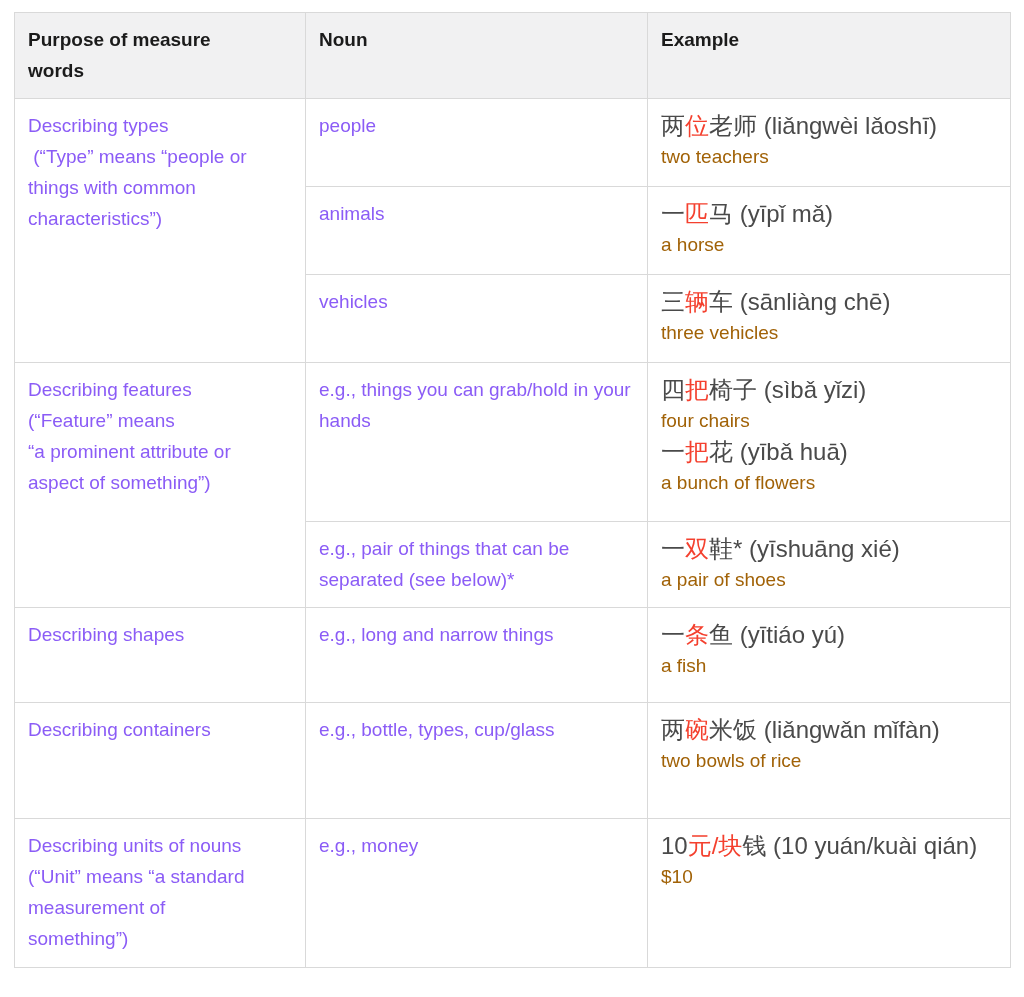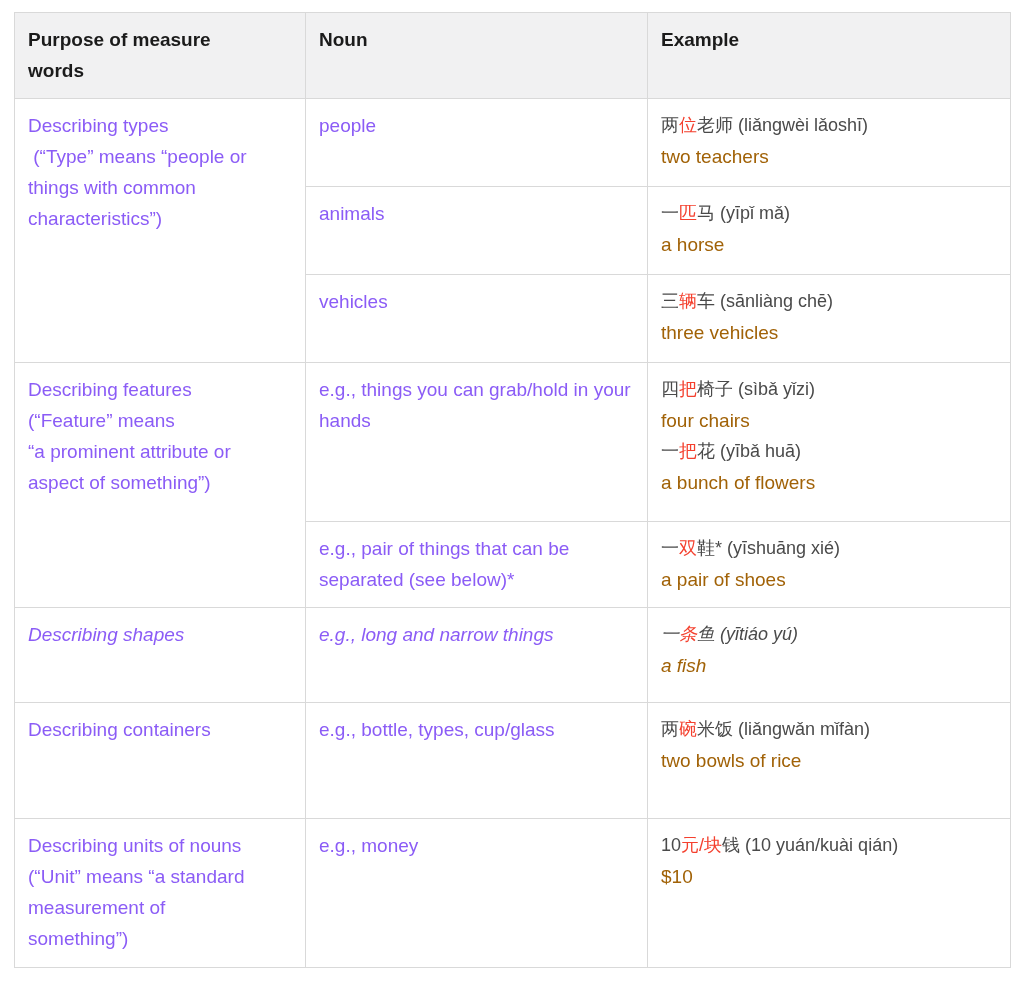--- a/index.html
+++ b/index.html
@@ -37,21 +37,21 @@
     line-height: 31px;
     white-space: pre-wrap;
   }
   .purpose-cell, .noun-cell {
     font-size: 19px;
     line-height: 31px;
     color: #8b5cf6;
     white-space: pre-wrap;
   }
   .hanzi-line {
-    font-size: 18px;
+    font-size: 24px;
     line-height: 31px;
     color: #4a4a4a;
   }
   .hanzi-seg { color: #4a4a4a; }
   .mw-red { color: #f4402e; }
   .gloss-line {
     font-size: 19px;
     line-height: 31px;
     color: #a16207;
   }
@@ -113,21 +113,21 @@
             <div class="gloss-line">a bunch of flowers</div>
           </td>
         </tr>
         <tr style="height: 86px;">
           <td class="noun-cell">e.g., pair of things that can be separated (see below)*</td>
           <td class="example-cell">
             <div class="hanzi-line"><span class="hanzi-seg">一</span><span class="mw-red">双</span><span class="hanzi-seg">鞋* (yīshuāng xié)</span></div>
             <div class="gloss-line">a pair of shoes</div>
           </td>
         </tr>
-        <tr style="height: 95px; font-style: italic;">
+        <tr style="height: 95px;">
           <td class="purpose-cell" rowspan="1">Describing shapes</td>
           <td class="noun-cell">e.g., long and narrow things</td>
           <td class="example-cell">
             <div class="hanzi-line"><span class="hanzi-seg">一</span><span class="mw-red">条</span><span class="hanzi-seg">鱼 (yītiáo yú)</span></div>
             <div class="gloss-line">a fish</div>
           </td>
         </tr>
         <tr style="height: 116px;">
           <td class="purpose-cell" rowspan="1">Describing containers</td>
           <td class="noun-cell">e.g., bottle, types, cup/glass</td>

